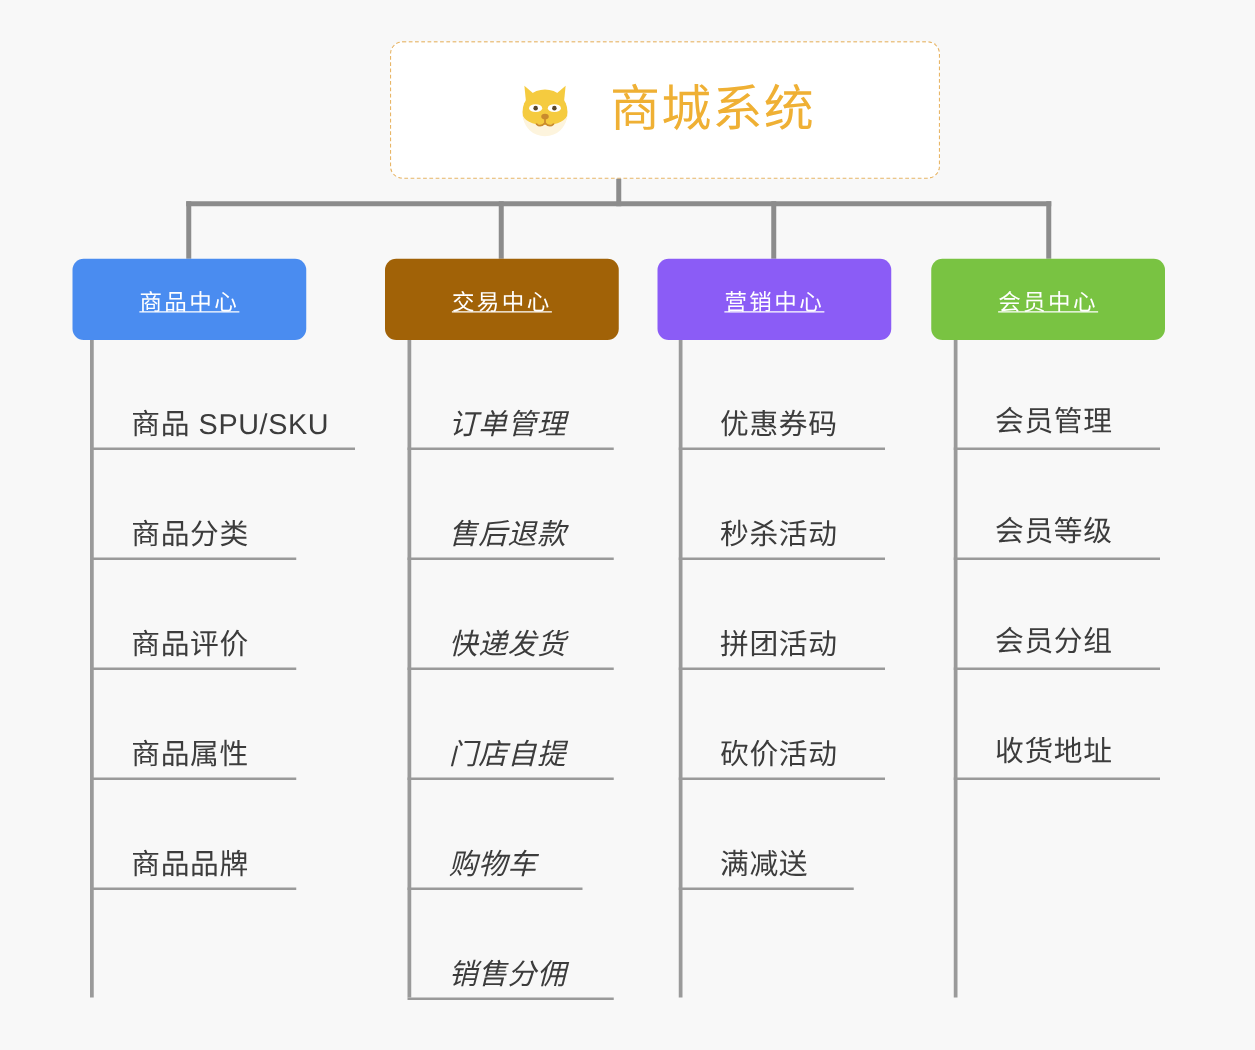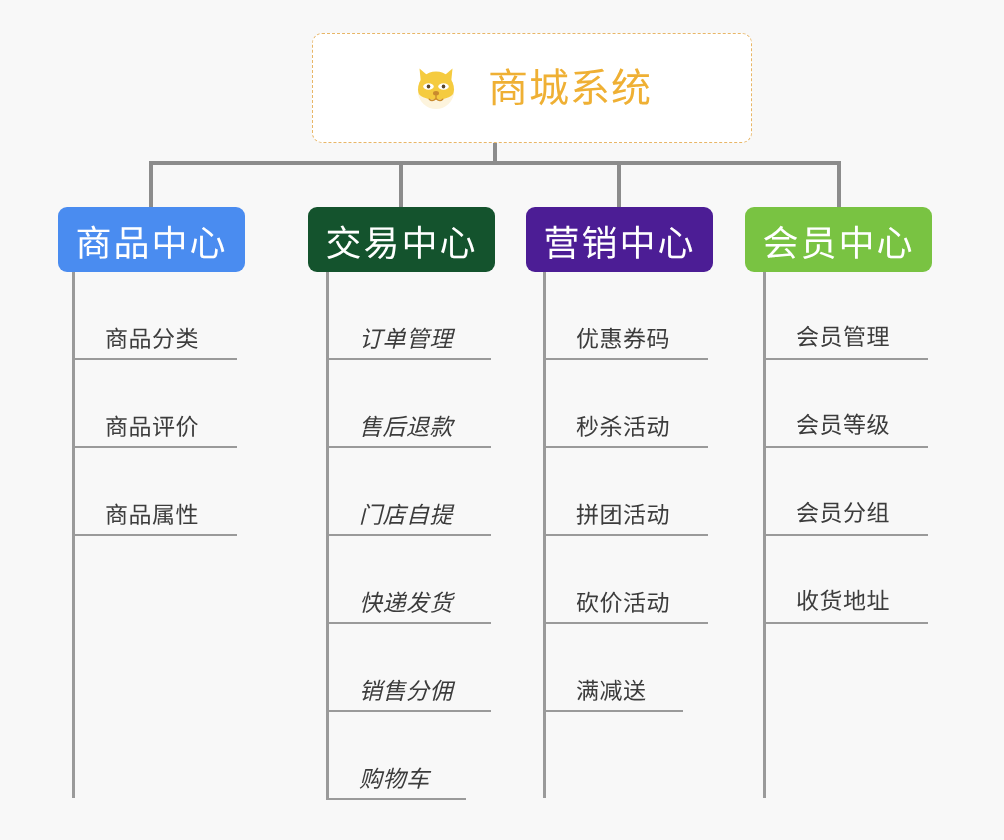--- a/index.html
+++ b/index.html
@@ -79,24 +79,25 @@
     position: absolute;
     top: 207px;
     width: 187px;
     height: 65px;
     border-radius: 9px;
     display: flex;
     align-items: center;
     justify-content: center;
   }
   .cat-label {
-    font-size: 36px;
+    font-size: 18px;
     color: #ffffff;
     letter-spacing: 2px;
     white-space: nowrap;
+    text-decoration: underline;
   }
 
   
   .leaf-col {
     position: absolute;
     top: 272px;
     width: 230px;
   }
   .leaf-spine {           
     position: absolute;
@@ -162,63 +163,71 @@
       <div class="conn conn-drop" style="left: 837px; background: rgb(140, 140, 140);"></div>
     </div>
 
   <div id="branches">
       <div class="cat-box" style="left: 58px; background: rgb(74, 140, 240);">
         <span class="cat-label">商品中心</span>
       </div>
       <div class="leaf-col" style="left: 72px;">
         <div class="leaf-spine" style="background: rgb(154, 154, 154);"></div>
         <div class="leaf-item">
+          <div class="leaf-rule" style="width: 212px; background: rgb(154, 154, 154);"></div>
+          <span class="leaf-label">商品 SPU/SKU</span>
+        </div>
+        <div class="leaf-item">
           <div class="leaf-rule" style="width: 165px; background: rgb(154, 154, 154);"></div>
           <span class="leaf-label">商品分类</span>
         </div>
         <div class="leaf-item">
           <div class="leaf-rule" style="width: 165px; background: rgb(154, 154, 154);"></div>
           <span class="leaf-label">商品评价</span>
         </div>
         <div class="leaf-item">
           <div class="leaf-rule" style="width: 165px; background: rgb(154, 154, 154);"></div>
           <span class="leaf-label">商品属性</span>
         </div>
-      </div>
-      <div class="cat-box" style="left: 308px; background: #14532d;">
+        <div class="leaf-item">
+          <div class="leaf-rule" style="width: 165px; background: rgb(154, 154, 154);"></div>
+          <span class="leaf-label">商品品牌</span>
+        </div>
+      </div>
+      <div class="cat-box" style="left: 308px; background: #a16207;">
         <span class="cat-label">交易中心</span>
       </div>
       <div class="leaf-col" style="left: 326px; font-style: italic;">
         <div class="leaf-spine" style="background: rgb(154, 154, 154);"></div>
         <div class="leaf-item">
           <div class="leaf-rule" style="width: 165px; background: rgb(154, 154, 154);"></div>
           <span class="leaf-label">订单管理</span>
         </div>
         <div class="leaf-item">
           <div class="leaf-rule" style="width: 165px; background: rgb(154, 154, 154);"></div>
           <span class="leaf-label">售后退款</span>
         </div>
         <div class="leaf-item">
           <div class="leaf-rule" style="width: 165px; background: rgb(154, 154, 154);"></div>
+          <span class="leaf-label">快递发货</span>
+        </div>
+        <div class="leaf-item">
+          <div class="leaf-rule" style="width: 165px; background: rgb(154, 154, 154);"></div>
           <span class="leaf-label">门店自提</span>
-        </div>
-        <div class="leaf-item">
-          <div class="leaf-rule" style="width: 165px; background: rgb(154, 154, 154);"></div>
-          <span class="leaf-label">快递发货</span>
-        </div>
-        <div class="leaf-item">
-          <div class="leaf-rule" style="width: 165px; background: rgb(154, 154, 154);"></div>
-          <span class="leaf-label">销售分佣</span>
         </div>
         <div class="leaf-item">
           <div class="leaf-rule" style="width: 140px; background: rgb(154, 154, 154);"></div>
           <span class="leaf-label">购物车</span>
         </div>
-      </div>
-      <div class="cat-box" style="left: 526px; background: #4c1d95;">
+        <div class="leaf-item">
+          <div class="leaf-rule" style="width: 165px; background: rgb(154, 154, 154);"></div>
+          <span class="leaf-label">销售分佣</span>
+        </div>
+      </div>
+      <div class="cat-box" style="left: 526px; background: #8b5cf6;">
         <span class="cat-label">营销中心</span>
       </div>
       <div class="leaf-col" style="left: 543px;">
         <div class="leaf-spine" style="background: rgb(154, 154, 154);"></div>
         <div class="leaf-item">
           <div class="leaf-rule" style="width: 165px; background: rgb(154, 154, 154);"></div>
           <span class="leaf-label">优惠券码</span>
         </div>
         <div class="leaf-item">
           <div class="leaf-rule" style="width: 165px; background: rgb(154, 154, 154);"></div>

